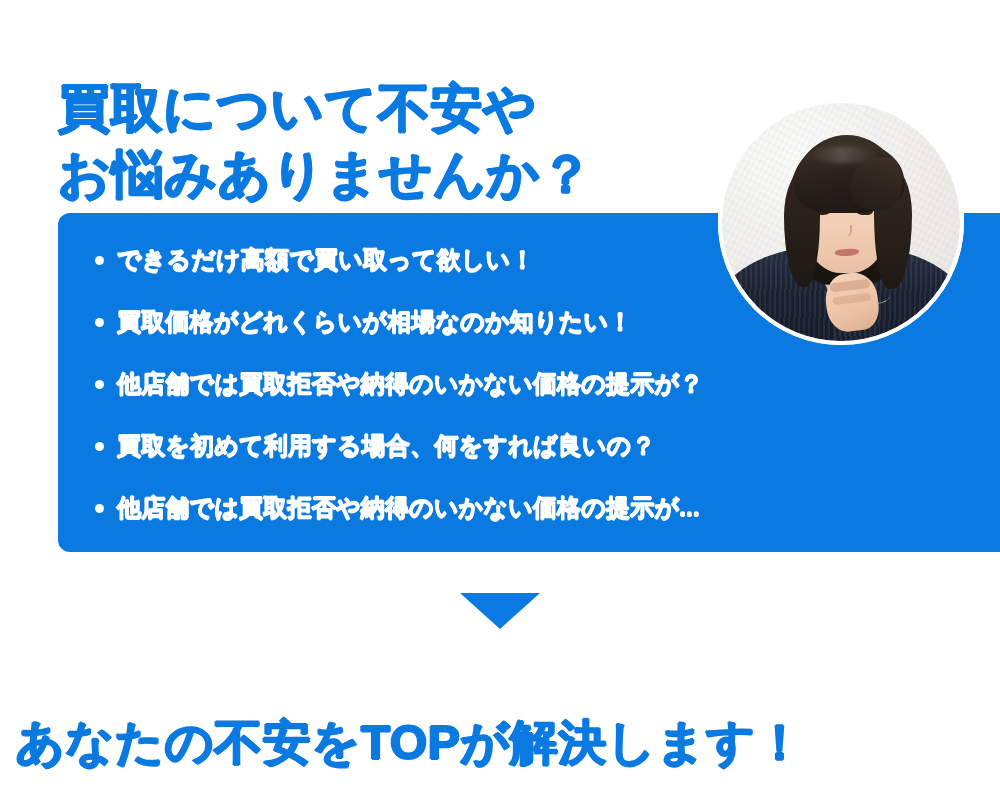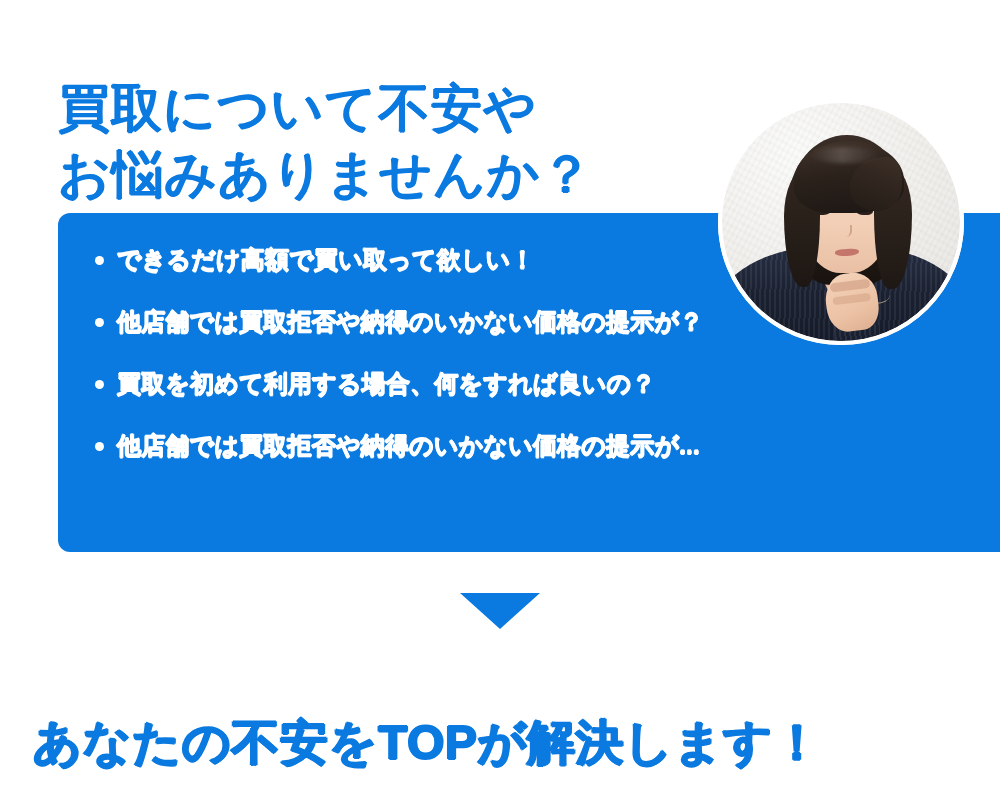--- a/index.html
+++ b/index.html
@@ -23,21 +23,21 @@
   }
 
   
   .headline-top {
     position: absolute;
     left: 58px;
     top: 40px;
     width: 680px;
     color: #0b7ae0;
     font-size: 52px;
-    font-weight: 400;
+    font-weight: 700;
     line-height: 66px;
     letter-spacing: 0.5px;
     white-space: pre-line;
     text-shadow:
        1.2px 0 0 #0b7ae0, -1.2px 0 0 #0b7ae0,
        0 1.2px 0 #0b7ae0, 0 -1.2px 0 #0b7ae0;
   }
 
   
   .panel {
@@ -365,47 +365,51 @@
     border-right: 40px solid transparent;
     border-top: 36px solid #0b7ae0;
   }
 
   
   .headline-bottom {
     position: absolute;
     left: 0;
     top: 672px;
     width: 820px;
+    text-align: center;
     color: #0b7ae0;
     font-size: 48px;
     font-weight: 700;
     line-height: 62px;
     letter-spacing: 0.5px;
     text-shadow:
        1.2px 0 0 #0b7ae0, -1.2px 0 0 #0b7ae0,
        0 1.2px 0 #0b7ae0, 0 -1.2px 0 #0b7ae0;
-    margin-left: 33px;
   }
 </style>
 </head>
 <body>
 
 <div id="banner">
 
   <h1 class="headline-top">買取について不安や
 お悩みありませんか？</h1>
 
   <section class="panel">
     <ul class="bullet-list">
 
       <li class="bullet-item">
         <span class="bullet-dot"></span>
         <span>できるだけ高額で買い取って欲しい！</span>
       </li>
 
+      <li class="bullet-item">
+        <span class="bullet-dot"></span>
+        <span>買取価格がどれくらいが相場なのか知りたい！</span>
+      </li>
 
       <li class="bullet-item">
         <span class="bullet-dot"></span>
         <span>他店舗では買取拒否や納得のいかない価格の提示が？</span>
       </li>
 
       <li class="bullet-item">
         <span class="bullet-dot"></span>
         <span>買取を初めて利用する場合、何をすれば良いの？</span>
       </li>

